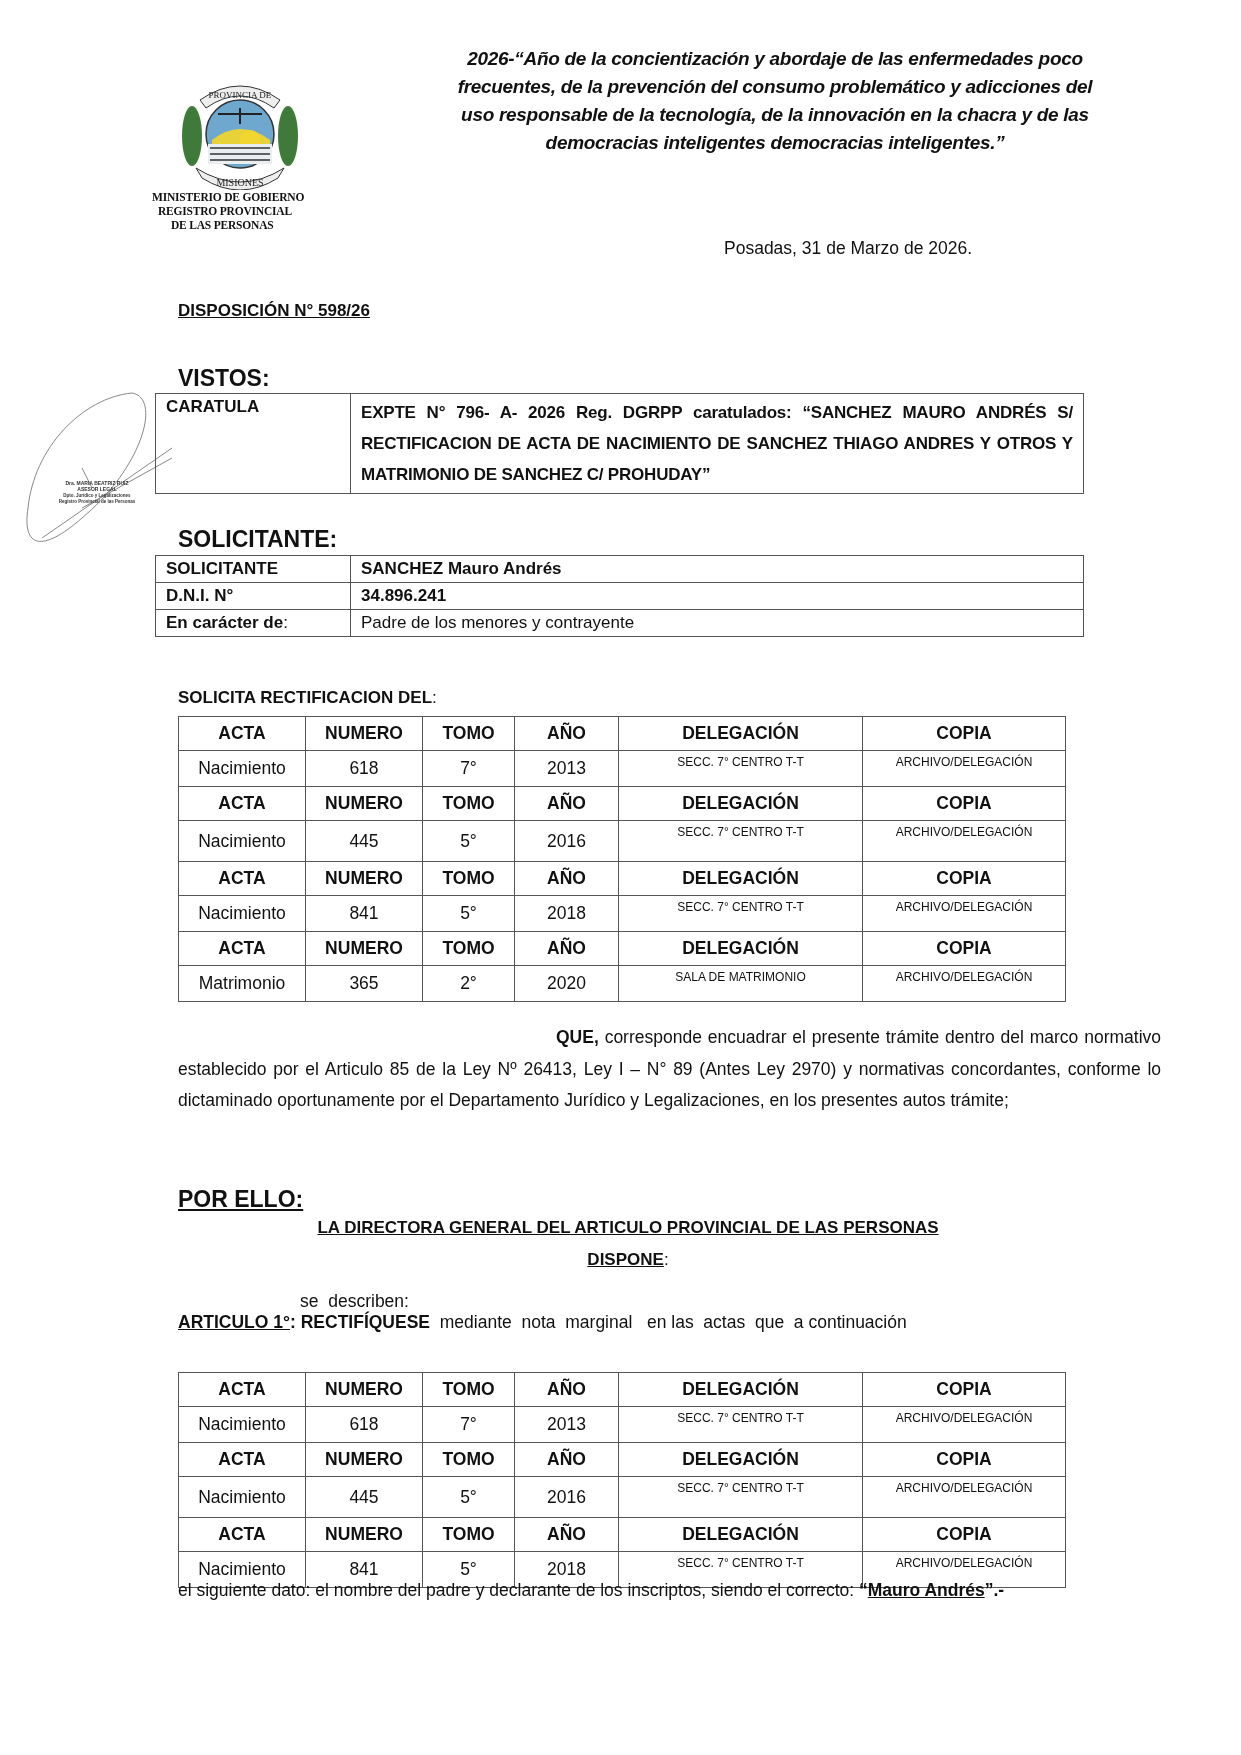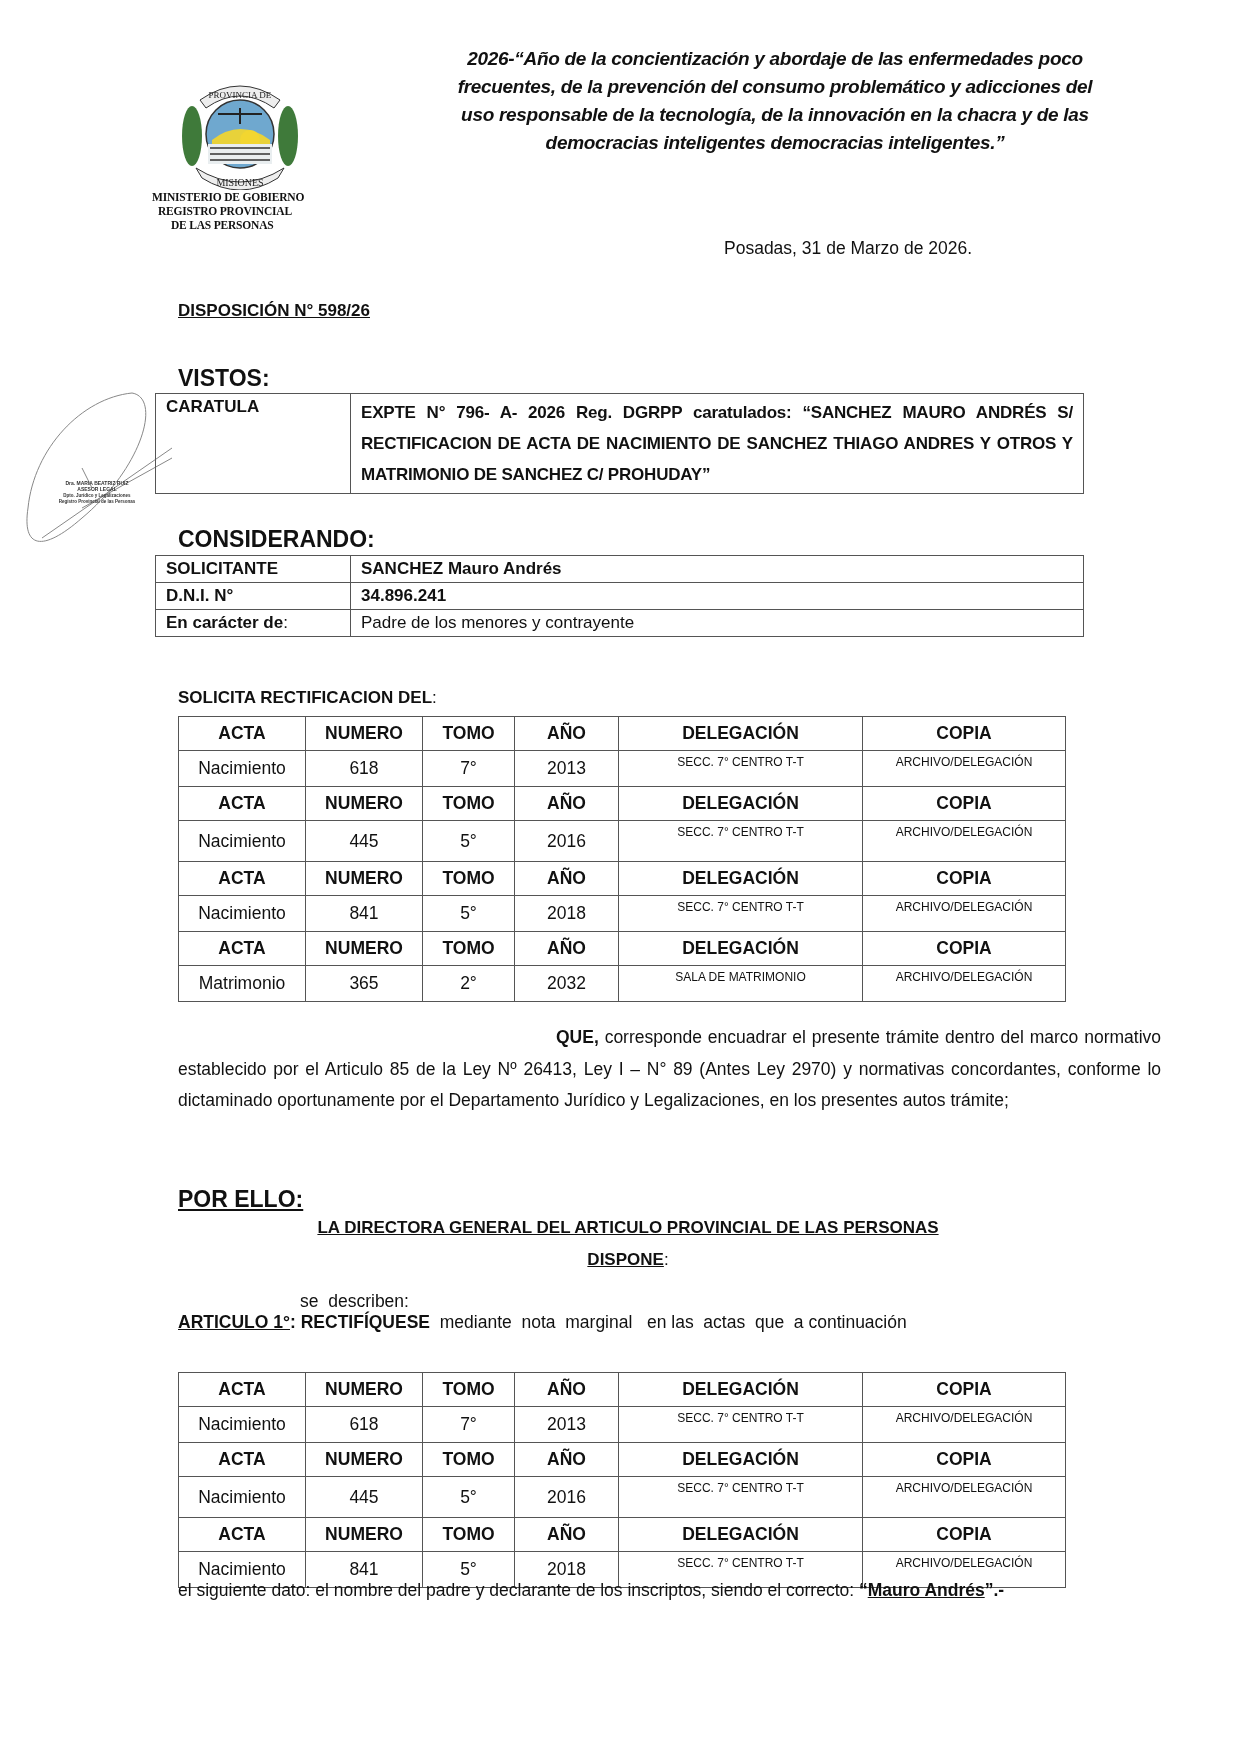--- a/index.html
+++ b/index.html
@@ -87,21 +87,21 @@
 <div class="abs sec-label" style="left:178px; top:365px;">VISTOS:</div>
 <table class="info-table" style="top:393px;">
   <tbody>
       <tr>
     <td class="k" style="padding-top:3px;">CARATULA</td>
     <td class="v caratula-v">EXPTE N° 796- A- 2026 Reg. DGRPP caratulados: “SANCHEZ MAURO ANDRÉS S/ RECTIFICACION DE ACTA DE NACIMIENTO DE SANCHEZ THIAGO ANDRES Y OTROS Y MATRIMONIO DE SANCHEZ C/ PROHUDAY”</td>
   </tr>
 </tbody>
   </table>
 
-<div class="abs sec-label" style="left:178px; top:526px;">CONSIDERANDO:</div>
+<div class="abs sec-label" style="left:178px; top:526px;">SOLICITANTE:</div>
 <table class="info-table" style="top:555px;">
   <tbody>
       <tr>
     <td class="k">SOLICITANTE</td>
     <td class="v bold">SANCHEZ Mauro Andrés</td>
   </tr>
   <tr>
     <td class="k">D.N.I. N°</td>
     <td class="v bold">34.896.241</td>
   </tr>
@@ -177,21 +177,21 @@
         <td>NUMERO</td>
         <td>TOMO</td>
         <td>AÑO</td>
         <td>DELEGACIÓN</td>
         <td>COPIA</td>
       </tr>
       <tr class="d">
         <td>Matrimonio</td>
         <td>365</td>
         <td>2°</td>
-        <td>2032</td>
+        <td>2020</td>
         <td class="small">SALA DE MATRIMONIO</td>
         <td class="small">ARCHIVO/DELEGACIÓN</td>
       </tr>
     </tbody>
 </table>
 
 <div class="abs para" style="top:1022px;">
   <span style="display:inline-block; width:378px;"></span><span class="bold">QUE,</span><span> corresponde encuadrar el presente trámite dentro del marco normativo establecido por el Articulo 85 de la Ley Nº 26413, Ley I – N° 89 (Antes Ley 2970) y normativas concordantes, conforme lo dictaminado oportunamente por el Departamento Jurídico y Legalizaciones, en los presentes autos trámite;</span>
 </div>
 

